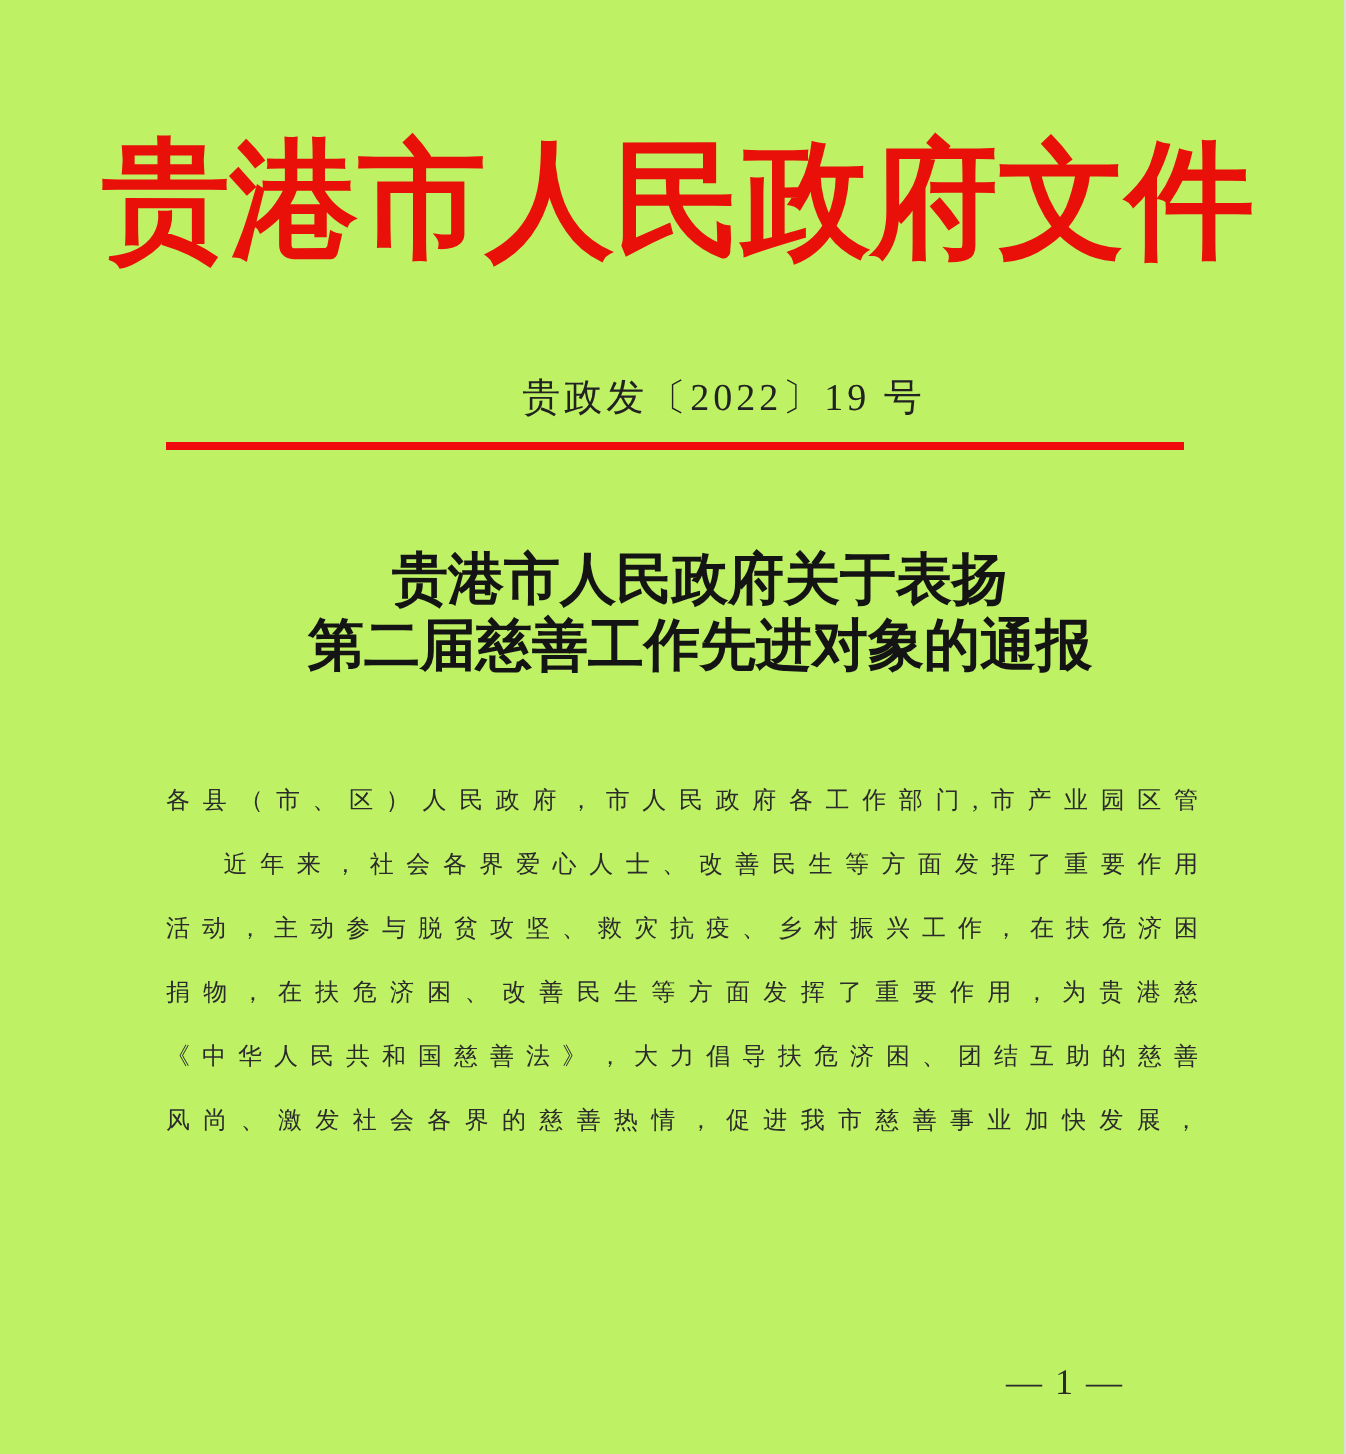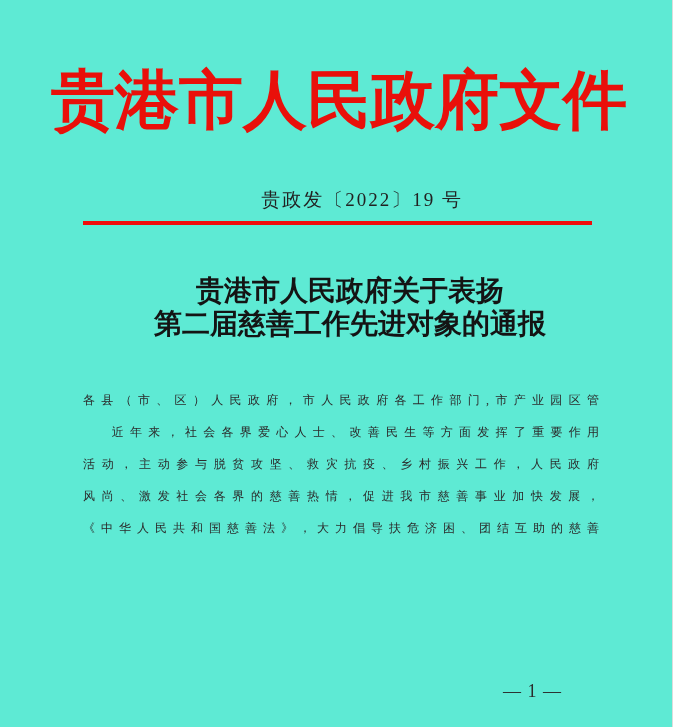--- a/index.html
+++ b/index.html
@@ -4,21 +4,21 @@
 <style>
   html, body {
     margin: 0;
     padding: 0;
     background: #ffffff;
   }
   .page {
     position: relative;
     width: 673px;
     height: 727px;
-    background: #5eead4;
+    background: #bef264;
     box-sizing: border-box;
     border-right: 1px solid #dcdcdc;
     overflow: hidden;
     font-family: "Liberation Serif", "DejaVu Serif", serif;
   }
   .banner {
     position: absolute;
     top: 61px;
     left: 0;
     right: 0;
@@ -108,20 +108,21 @@
   <div class="red-line"></div>
 
   <div class="doc-title">
     <div>贵港市人民政府关于表扬</div>
     <div>第二届慈善工作先进对象的通报</div>
   </div>
 
   <div class="body-text" id="body-lines">
       <div class="body-line stretch">各县（市、区）人民政府，市人民政府各工作部门,市产业园区管</div>
       <div class="body-line stretch indent">近年来，社会各界爱心人士、改善民生等方面发挥了重要作用</div>
-      <div class="body-line stretch">活动，主动参与脱贫攻坚、救灾抗疫、乡村振兴工作，人民政府</div>
+      <div class="body-line stretch">活动，主动参与脱贫攻坚、救灾抗疫、乡村振兴工作，在扶危济困</div>
+      <div class="body-line stretch">捐物，在扶危济困、改善民生等方面发挥了重要作用，为贵港慈</div>
+      <div class="body-line stretch">《中华人民共和国慈善法》，大力倡导扶危济困、团结互助的慈善</div>
       <div class="body-line stretch">风尚、激发社会各界的慈善热情，促进我市慈善事业加快发展，</div>
-      <div class="body-line stretch">《中华人民共和国慈善法》，大力倡导扶危济困、团结互助的慈善</div>
     </div>
 
   <div class="page-number">— 1 —</div>
 
 </div>
 
 </body></html>

